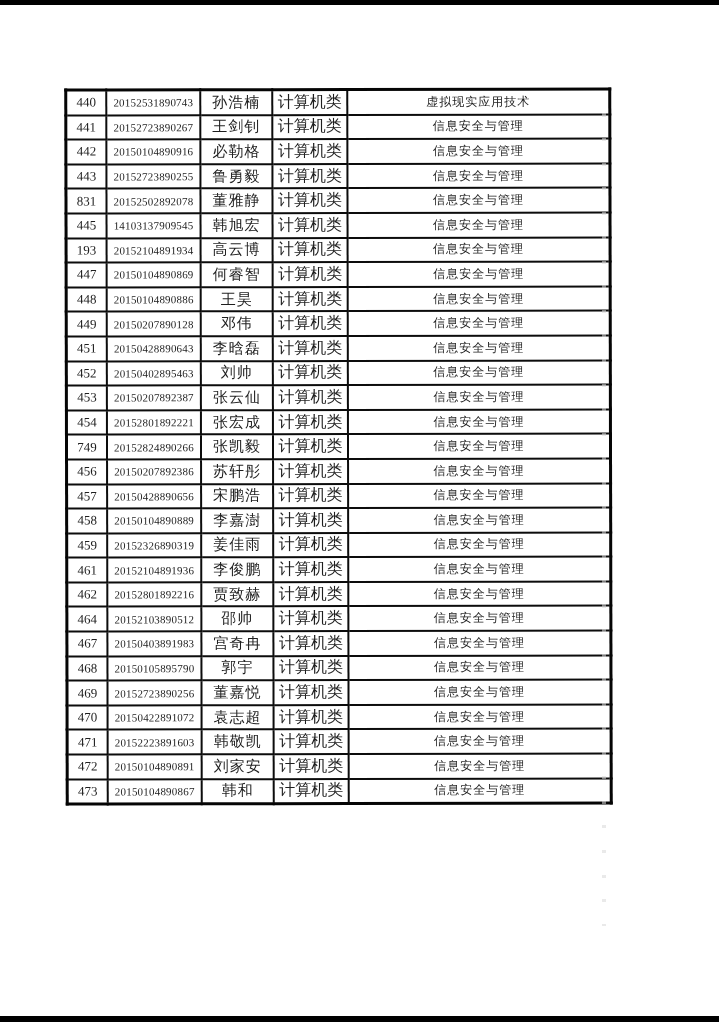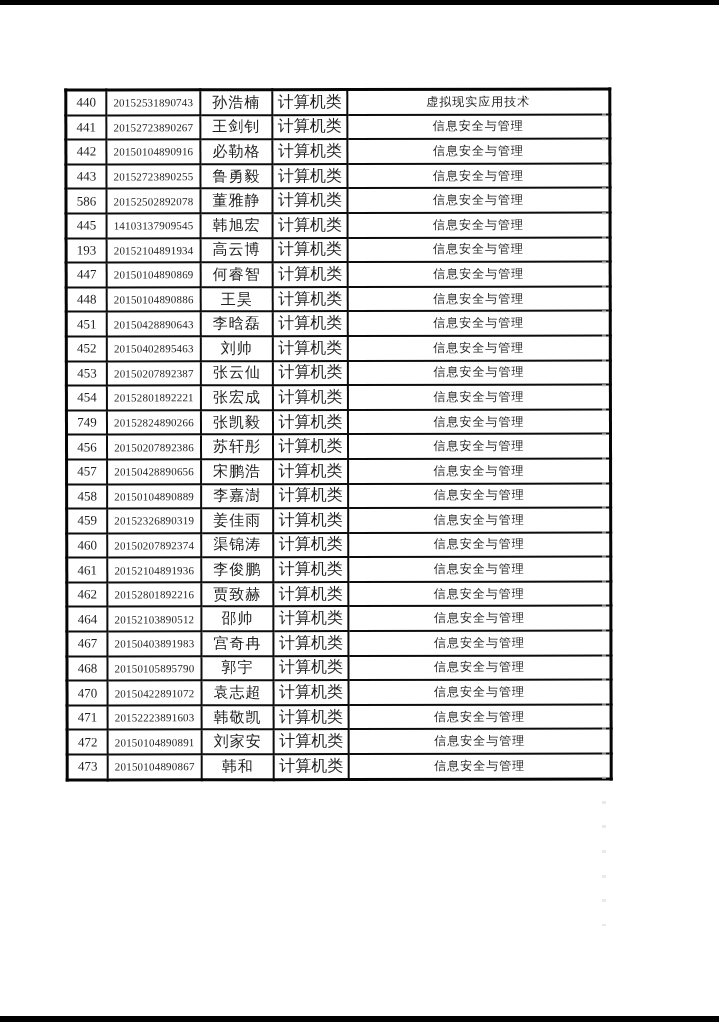--- a/index.html
+++ b/index.html
@@ -103,21 +103,21 @@
 
   <tr>
     <td class="c-no">443</td>
     <td class="c-id">20152723890255</td>
     <td class="c-name">鲁勇毅</td>
     <td class="c-cat">计算机类</td>
     <td class="c-major">信息安全与管理</td>
   </tr>
 
   <tr>
-    <td class="c-no">586</td>
+    <td class="c-no">831</td>
     <td class="c-id">20152502892078</td>
     <td class="c-name">董雅静</td>
     <td class="c-cat">计算机类</td>
     <td class="c-major">信息安全与管理</td>
   </tr>
 
   <tr>
     <td class="c-no">445</td>
     <td class="c-id">14103137909545</td>
     <td class="c-name">韩旭宏</td>
@@ -142,20 +142,27 @@
   </tr>
 
   <tr>
     <td class="c-no">448</td>
     <td class="c-id">20150104890886</td>
     <td class="c-name">王昊</td>
     <td class="c-cat">计算机类</td>
     <td class="c-major">信息安全与管理</td>
   </tr>
 
+  <tr>
+    <td class="c-no">449</td>
+    <td class="c-id">20150207890128</td>
+    <td class="c-name">邓伟</td>
+    <td class="c-cat">计算机类</td>
+    <td class="c-major">信息安全与管理</td>
+  </tr>
 
 
   <tr>
     <td class="c-no">451</td>
     <td class="c-id">20150428890643</td>
     <td class="c-name">李晗磊</td>
     <td class="c-cat">计算机类</td>
     <td class="c-major">信息安全与管理</td>
   </tr>
 
@@ -216,27 +223,20 @@
   </tr>
 
   <tr>
     <td class="c-no">459</td>
     <td class="c-id">20152326890319</td>
     <td class="c-name">姜佳雨</td>
     <td class="c-cat">计算机类</td>
     <td class="c-major">信息安全与管理</td>
   </tr>
 
-  <tr>
-    <td class="c-no">460</td>
-    <td class="c-id">20150207892374</td>
-    <td class="c-name">渠锦涛</td>
-    <td class="c-cat">计算机类</td>
-    <td class="c-major">信息安全与管理</td>
-  </tr>
 
   <tr>
     <td class="c-no">461</td>
     <td class="c-id">20152104891936</td>
     <td class="c-name">李俊鹏</td>
     <td class="c-cat">计算机类</td>
     <td class="c-major">信息安全与管理</td>
   </tr>
 
   <tr>
@@ -267,20 +267,27 @@
   </tr>
 
   <tr>
     <td class="c-no">468</td>
     <td class="c-id">20150105895790</td>
     <td class="c-name">郭宇</td>
     <td class="c-cat">计算机类</td>
     <td class="c-major">信息安全与管理</td>
   </tr>
 
+  <tr>
+    <td class="c-no">469</td>
+    <td class="c-id">20152723890256</td>
+    <td class="c-name">董嘉悦</td>
+    <td class="c-cat">计算机类</td>
+    <td class="c-major">信息安全与管理</td>
+  </tr>
 
   <tr>
     <td class="c-no">470</td>
     <td class="c-id">20150422891072</td>
     <td class="c-name">袁志超</td>
     <td class="c-cat">计算机类</td>
     <td class="c-major">信息安全与管理</td>
   </tr>
 
   <tr>

